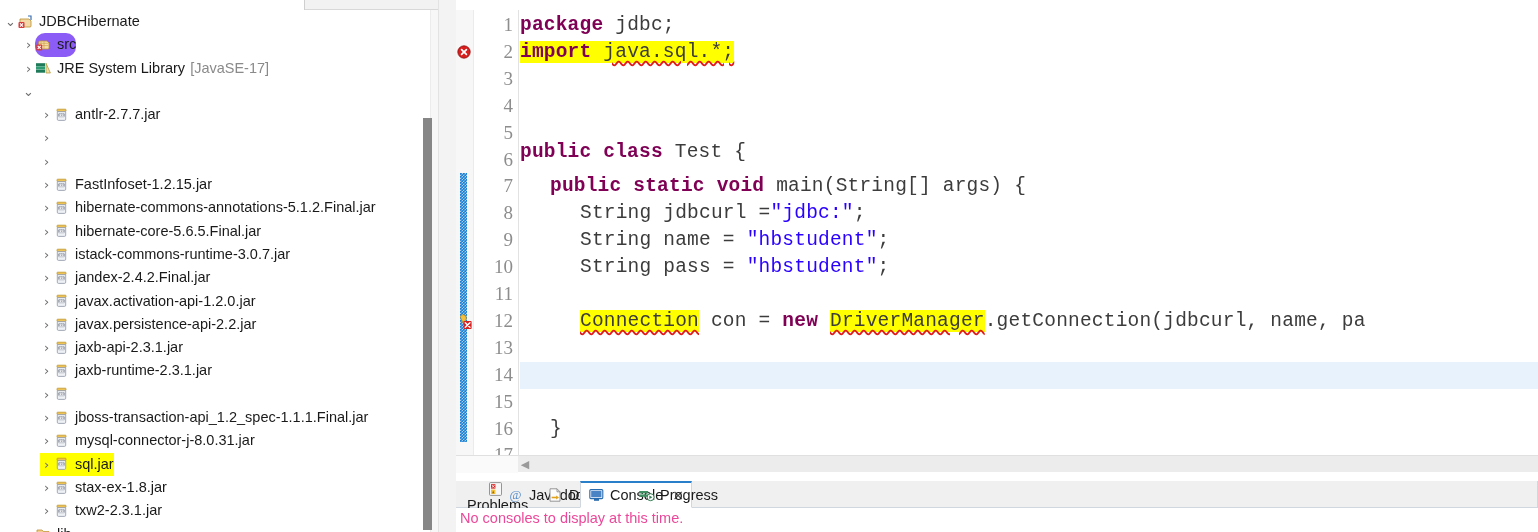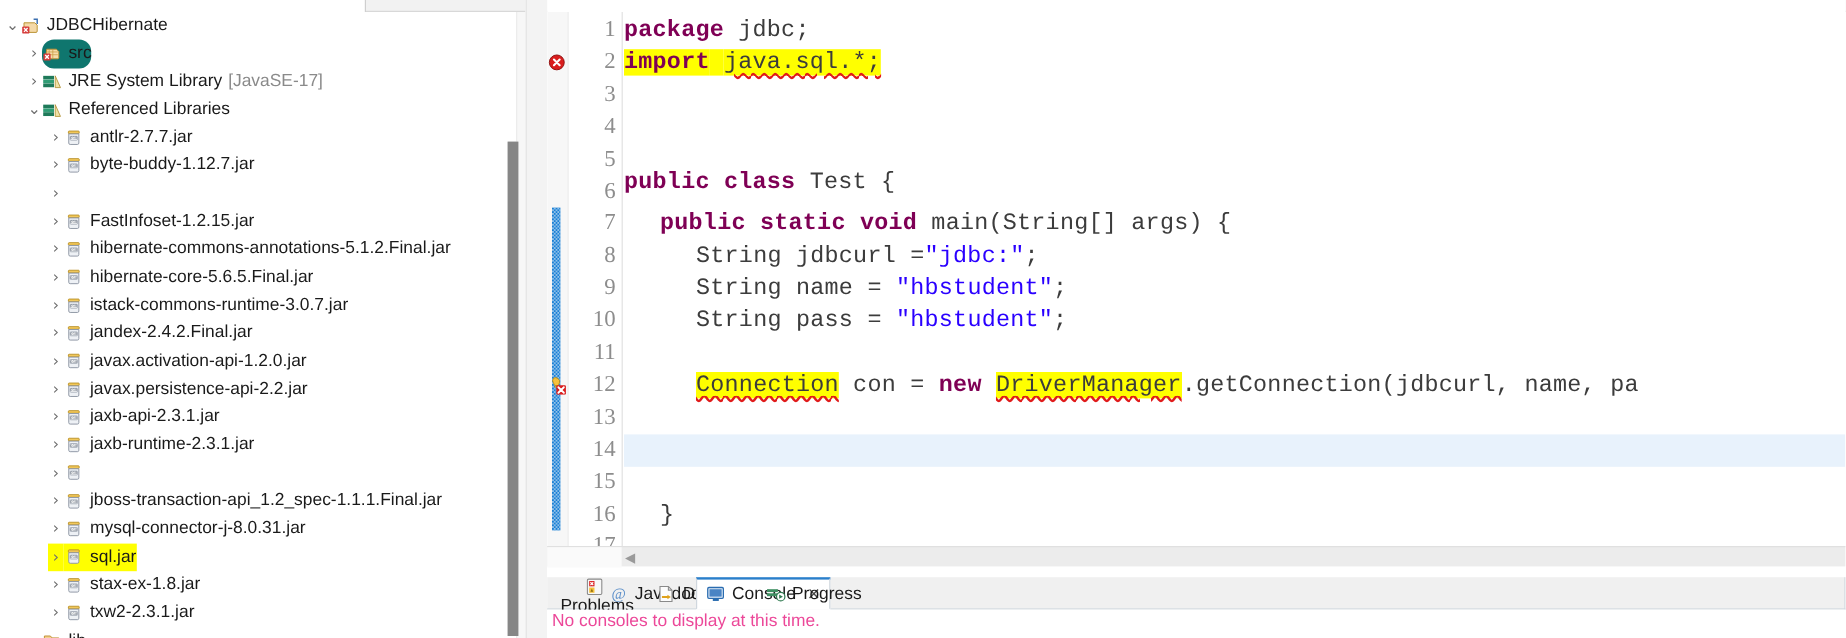--- a/index.html
+++ b/index.html
@@ -42,21 +42,21 @@
     line-height: 23.3px;
   }
   .trow .twist {
     width: 13px; text-align: center; flex: 0 0 auto;
     color: #6e6e6e; font-size: 10px; font-family: "DejaVu Sans", sans-serif;
   }
   .trow .tlabelwrap { display: flex; align-items: center; }
   .trow .ticon { width: 17px; height: 16px; flex: 0 0 auto; margin-right: 5px; position: relative; }
   .trow .tlabel { flex: 0 0 auto; }
   .trow .tsuffix { color: #8a8a8a; margin-left: 5px; }
-  .trow.selected .tlabelwrap { background: #0f766e; border-radius: 10px; }
+  .trow.selected .tlabelwrap { background: #8b5cf6; border-radius: 10px; }
   .trow.hl .tlabelwrap, .trow.hl .twist { background: #ffff00; }
   .trow.hl { }
 
   
   .ind0 { padding-left: 4px; }
   .ind1 { padding-left: 22px; }
   .ind2 { padding-left: 40px; }
 
   
   .icon-svg { display: block; width: 17px; height: 16px; }
@@ -265,59 +265,37 @@
                 <rect x="1" y="3.2" width="9" height="2.9" fill="#1f7a5a"></rect>
                 <path d="M11 3.2 L15.4 13 L11 13 Z" fill="#f0e2a8" stroke="#b08f32" stroke-width=".7"></path>
               </svg>
             </span>
             <span class="tlabel">JRE System Library</span>
             <span class="tsuffix">[JavaSE-17]</span>
           </span>
         </div>
         <div class="trow ind1">
           <span class="twist" style="font-size: 13px; line-height: 14px;">⌄</span>
-          <span class="tlabelwrap">
-            <span class="ticon">
-              <svg class="icon-svg" viewBox="0 0 17 16">
-                <rect x="1" y="9.5" width="9" height="3.2" fill="#1f7a5a"></rect>
-                <rect x="1" y="6.3" width="9" height="3" fill="#2f9c74"></rect>
-                <rect x="1" y="3.2" width="9" height="2.9" fill="#1f7a5a"></rect>
-                <path d="M11 3.2 L15.4 13 L11 13 Z" fill="#f0e2a8" stroke="#b08f32" stroke-width=".7"></path>
-              </svg>
-            </span>
-            <span class="tlabel">Referenced Libraries</span>
-          </span>
         </div>
         <div class="trow ind2">
           <span class="twist" style="font-size: 13px;">›</span>
           <span class="tlabelwrap">
             <span class="ticon">
               <svg class="icon-svg" viewBox="0 0 17 16">
                 <rect x="4" y="2.2" width="9" height="2.2" rx=".6" fill="#f2c85a" stroke="#b48a1e" stroke-width=".7"></rect>
                 <path d="M4.3 4.6 h8.4 v7.6 a1.2 1.2 0 0 1 -1.2 1.2 h-6 a1.2 1.2 0 0 1 -1.2 -1.2 z" fill="#eef1f5" stroke="#8e97a4" stroke-width=".8"></path>
                 <rect x="5.5" y="6.6" width="6" height="3.2" rx=".5" fill="#ffffff" stroke="#8e97a4" stroke-width=".6"></rect>
                 <text x="8.5" y="9.2" font-size="3.2" text-anchor="middle" fill="#5a6472" font-family="monospace">010</text>
               </svg>
             </span>
             <span class="tlabel">antlr-2.7.7.jar</span>
           </span>
         </div>
         <div class="trow ind2">
           <span class="twist" style="font-size: 13px;">›</span>
-          <span class="tlabelwrap">
-            <span class="ticon">
-              <svg class="icon-svg" viewBox="0 0 17 16">
-                <rect x="4" y="2.2" width="9" height="2.2" rx=".6" fill="#f2c85a" stroke="#b48a1e" stroke-width=".7"></rect>
-                <path d="M4.3 4.6 h8.4 v7.6 a1.2 1.2 0 0 1 -1.2 1.2 h-6 a1.2 1.2 0 0 1 -1.2 -1.2 z" fill="#eef1f5" stroke="#8e97a4" stroke-width=".8"></path>
-                <rect x="5.5" y="6.6" width="6" height="3.2" rx=".5" fill="#ffffff" stroke="#8e97a4" stroke-width=".6"></rect>
-                <text x="8.5" y="9.2" font-size="3.2" text-anchor="middle" fill="#5a6472" font-family="monospace">010</text>
-              </svg>
-            </span>
-            <span class="tlabel">byte-buddy-1.12.7.jar</span>
-          </span>
         </div>
         <div class="trow ind2">
           <span class="twist" style="font-size: 13px;">›</span>
         </div>
         <div class="trow ind2">
           <span class="twist" style="font-size: 13px;">›</span>
           <span class="tlabelwrap">
             <span class="ticon">
               <svg class="icon-svg" viewBox="0 0 17 16">
                 <rect x="4" y="2.2" width="9" height="2.2" rx=".6" fill="#f2c85a" stroke="#b48a1e" stroke-width=".7"></rect>

